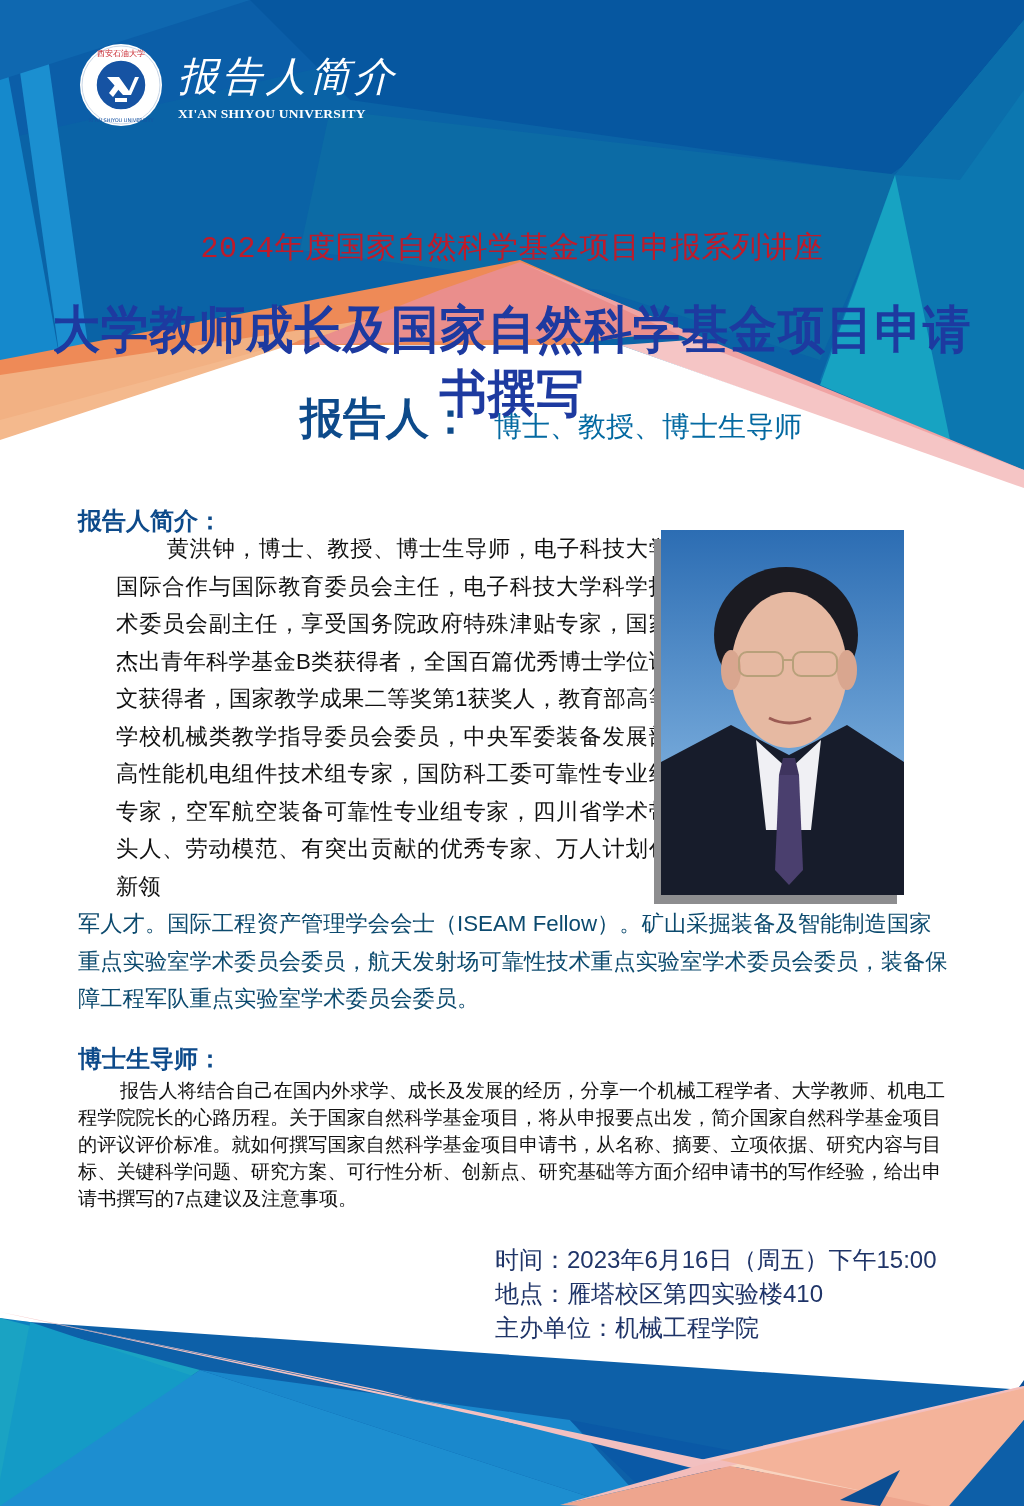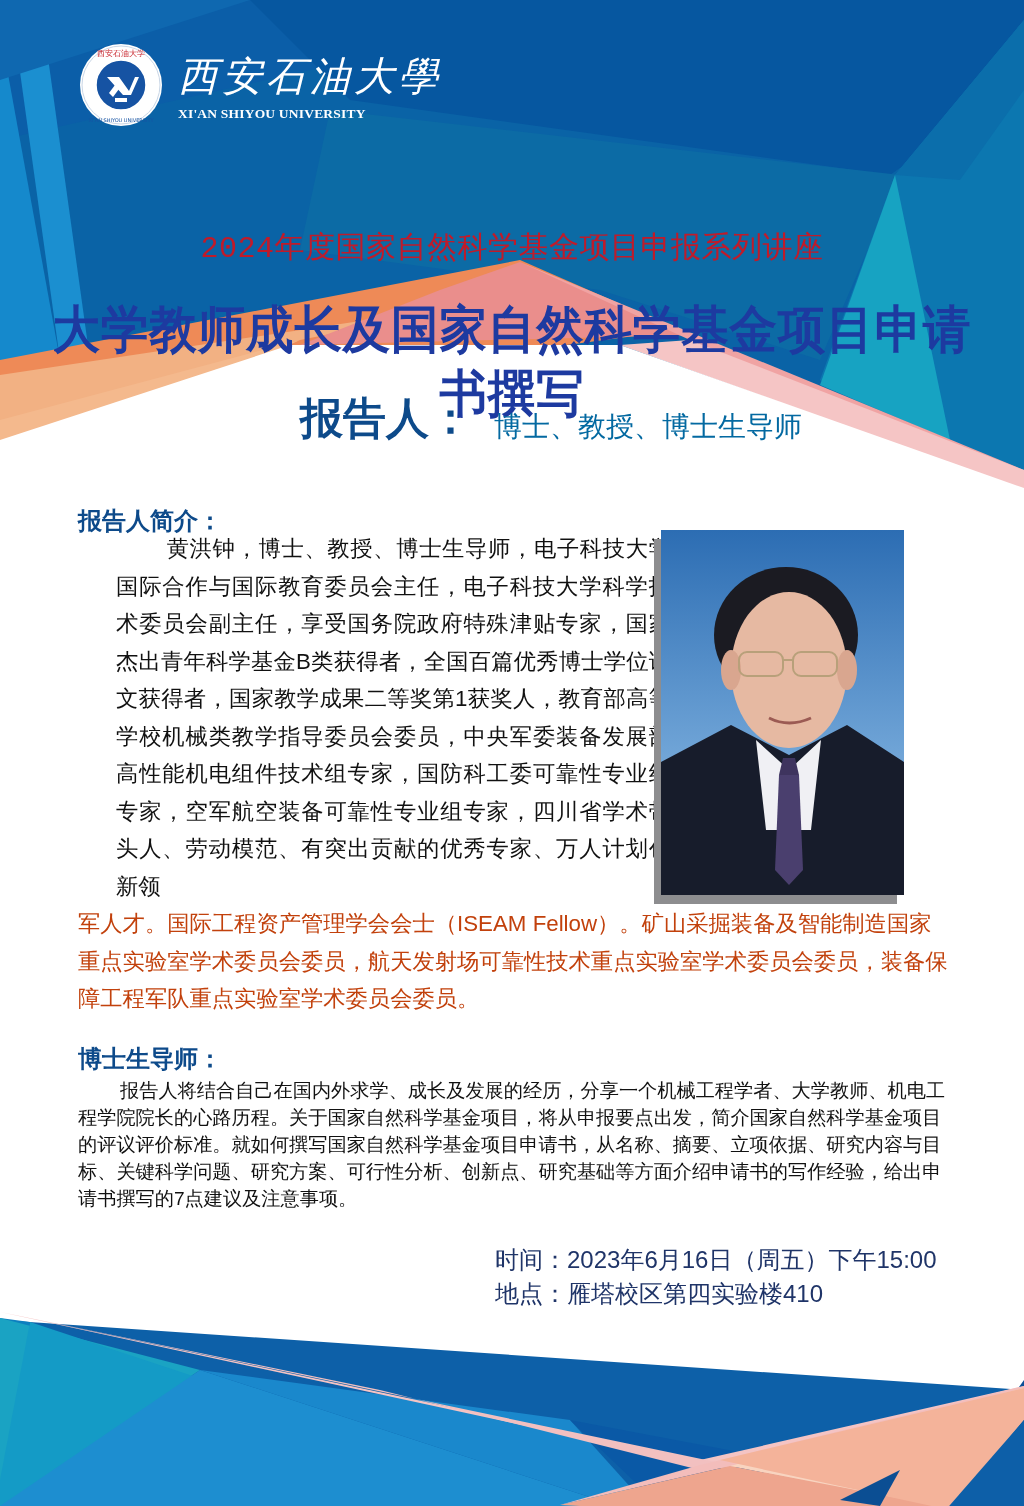--- a/index.html
+++ b/index.html
@@ -24,21 +24,21 @@
   .speaker-label, .speaker-name { color: #0d4a8a; font-size: 43px; font-weight: bold; line-height: 60px; font-family: "DejaVu Sans", sans-serif; }
   .speaker-name { margin-left: 8px; }
   .speaker-title { color: #0369a1; font-size: 28px; margin-left: 22px; line-height: 42px; font-family: "Liberation Sans", "DejaVu Sans", sans-serif; }
 
   .section-h { position: absolute; left: 78px; z-index: 2; color: #0d4a8a; font-size: 24px; font-weight: bold; line-height: 32px; font-family: "DejaVu Sans", sans-serif; }
 
   .bio { position: absolute; left: 78px; top: 530px; width: 555px; z-index: 2;
     color: #111111; font-size: 22.3px; line-height: 37.5px; font-family: "Liberation Sans", "DejaVu Sans", sans-serif; text-align: justify; margin-left: 38px; }
   .bio-indent { display: inline-block; width: 50px; }
   .bio-rest { position: absolute; left: 78px; top: 905px; width: 870px; z-index: 2;
-    color: #c2410c; font-size: 22.3px; line-height: 37.5px; font-family: "Liberation Sans", "DejaVu Sans", sans-serif; }
+    color: #0c4a6e; font-size: 22.3px; line-height: 37.5px; font-family: "Liberation Sans", "DejaVu Sans", sans-serif; }
 
   .photo-wrap { position: absolute; left: 654px; top: 530px; width: 250px; height: 370px; z-index: 2; }
   .photo-shadow { position: absolute; left: 0; top: 9px; width: 243px; height: 365px; background: #8d8d8f; }
   .photo { position: absolute; left: 7px; top: 0; width: 243px; height: 365px; overflow: hidden; }
 
   .content { position: absolute; left: 78px; top: 1077px; width: 870px; z-index: 2;
     color: #111111; font-size: 19.2px; line-height: 27px; font-family: "Liberation Sans", "DejaVu Sans", sans-serif; }
   .content-indent { display: inline-block; width: 42px; }
 
   .info { position: absolute; left: 495px; top: 1243px; z-index: 2; color: #1f3468; font-size: 24px; line-height: 34px; font-family: "Liberation Sans", "DejaVu Sans", sans-serif; }
@@ -99,21 +99,21 @@
     <circle cx="42" cy="42" r="25" fill="none" stroke="#ffffff" stroke-width="1.5"></circle>
     <path d="M28 34 L40 34 L50 48 L56 34 L60 34 L52 52 L44 52 Z" fill="#ffffff"></path>
     <path d="M30 50 L36 42 L40 46 L34 54 Z" fill="#ffffff"></path>
     <rect x="36" y="55" width="12" height="4" fill="#ffffff"></rect>
     <text x="42" y="13" text-anchor="middle" font-size="8" fill="#c8242c" font-family="DejaVu Serif, serif">西安石油大学</text>
     <text x="42" y="79" text-anchor="middle" font-size="5" fill="#1653a3" font-family="DejaVu Sans, sans-serif">XI'AN SHIYOU UNIVERSITY</text>
   </svg>
 </div>
 
 <div class="brand">
-  <div class="brand-cn">西安石油大學</div>
+  <div class="brand-cn">报告人简介</div>
   <div class="brand-en">XI'AN SHIYOU UNIVERSITY</div>
 </div>
 
 <div class="series">2024年度国家自然科学基金项目申报系列讲座</div>
 <div class="main-title">大学教师成长及国家自然科学基金项目申请书撰写</div>
 
 <div class="speaker">
   <span class="speaker-label">报告人：</span>
   <span class="speaker-title">博士、教授、博士生导师</span>
 </div>
@@ -157,13 +157,14 @@
 </div>
 
 <div class="bio-rest">军人才。国际工程资产管理学会会士（ISEAM Fellow）。矿山采掘装备及智能制造国家重点实验室学术委员会委员，航天发射场可靠性技术重点实验室学术委员会委员，装备保障工程军队重点实验室学术委员会委员。</div>
 
 <div class="section-h" style="top:1043px;">博士生导师：</div>
 <div class="content"><span class="content-indent"></span><span>报告人将结合自己在国内外求学、成长及发展的经历，分享一个机械工程学者、大学教师、机电工程学院院长的心路历程。关于国家自然科学基金项目，将从申报要点出发，简介国家自然科学基金项目的评议评价标准。就如何撰写国家自然科学基金项目申请书，从名称、摘要、立项依据、研究内容与目标、关键科学问题、研究方案、可行性分析、创新点、研究基础等方面介绍申请书的写作经验，给出申请书撰写的7点建议及注意事项。</span></div>
 
 <div class="info">
   <div>时间：2023年6月16日（周五）下午15:00</div>
   <div>地点：雁塔校区第四实验楼410</div>
+  <div>主办单位：机械工程学院</div>
 </div>
 
 </body></html>

